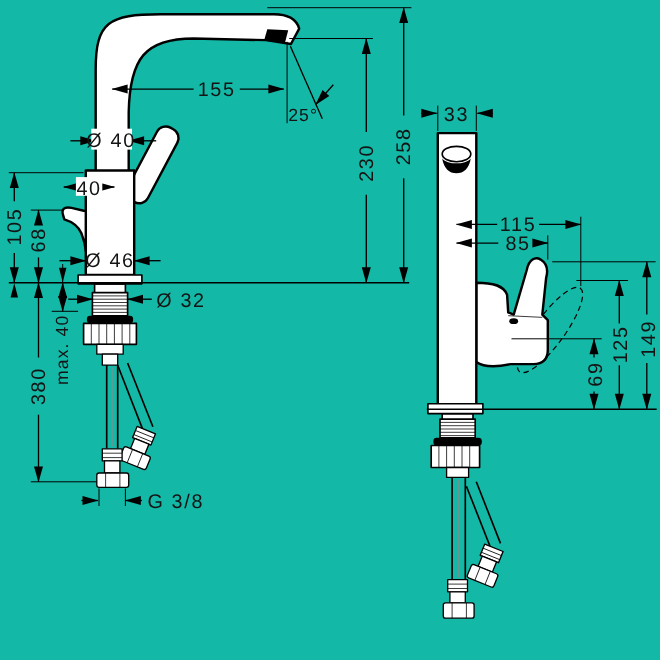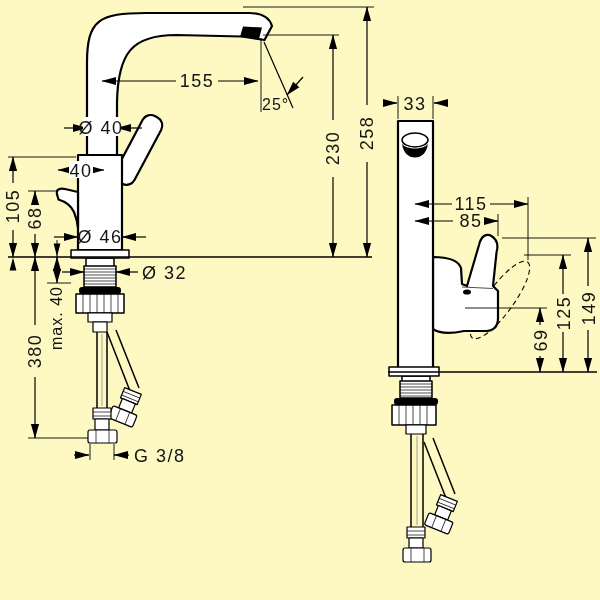--- a/index.html
+++ b/index.html
@@ -1,16 +1,16 @@
 <!DOCTYPE html>
 <html><head>
 <meta charset="utf-8">
 <style>
   html,body{margin:0;padding:0;background:#ffffff;}
-  .stage{position:relative;width:600px;height:600px;background:#fef9c3;overflow:hidden;}
+  .stage{position:relative;width:600px;height:600px;background:#14b8a6;overflow:hidden;}
   svg text{font-family:"Liberation Sans","DejaVu Sans",sans-serif;font-size:18px;letter-spacing:1.5px;fill:#141414;}
   svg text.small{font-size:16px;letter-spacing:1px;}
   .o2{fill:#fff;stroke:#000;stroke-width:2.2;stroke-linejoin:round;stroke-linecap:round;}
   .o15{fill:#fff;stroke:#000;stroke-width:1.5;stroke-linejoin:round;}
   .o12{fill:#fff;stroke:#000;stroke-width:1.2;stroke-linejoin:round;}
   .nf{fill:none;}
   .blk{fill:#000;stroke:none;}
   .dim{stroke:#000;stroke-width:1.2;fill:none;}
   .ext{stroke:#000;stroke-width:0.9;fill:none;}
   .cl{stroke:#8a8a8a;stroke-width:0.8;fill:none;}

